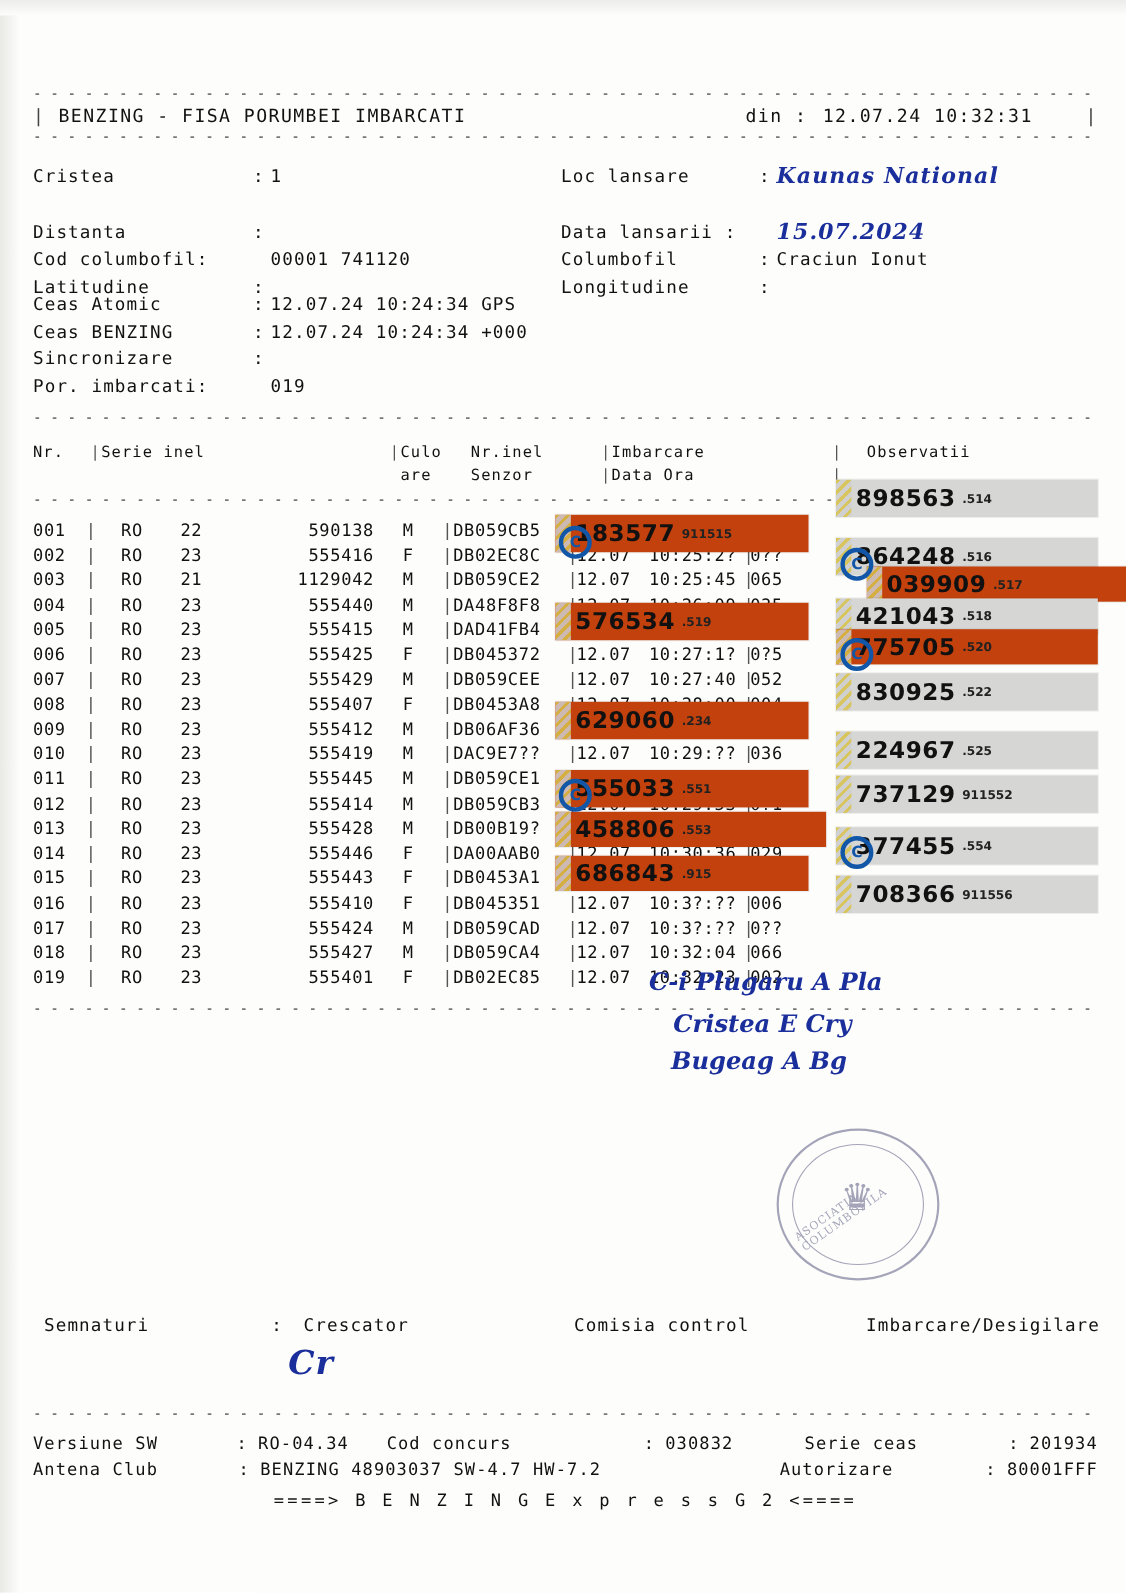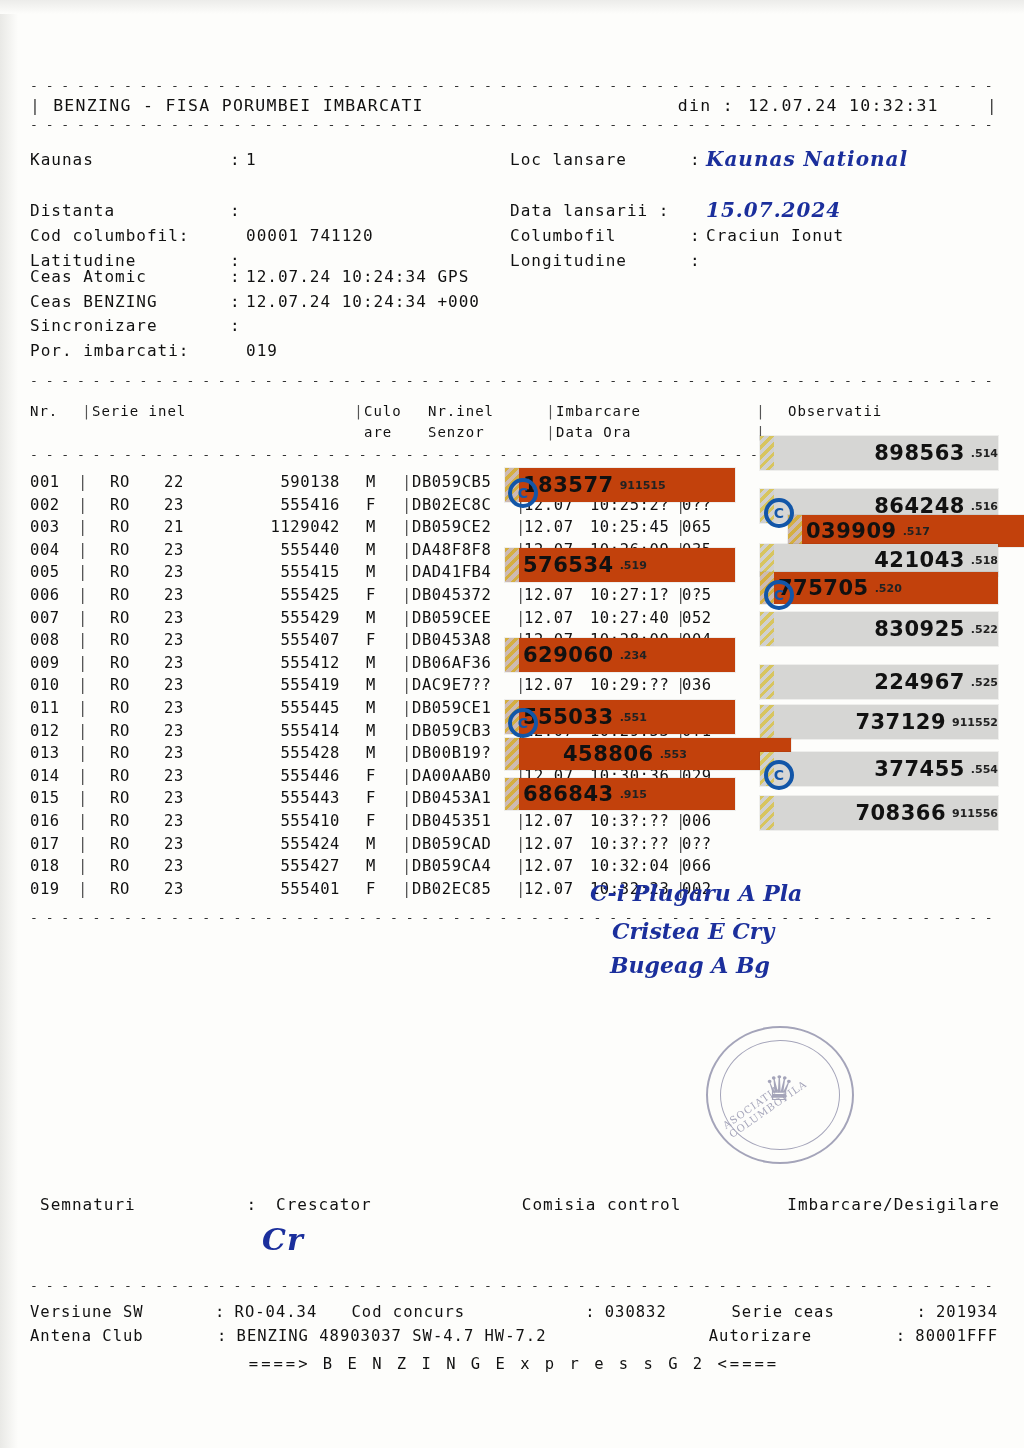--- a/index.html
+++ b/index.html
@@ -76,21 +76,21 @@
     background:#cfcfcf;
     color:#111;
     font-family:"DejaVu Sans", sans-serif;
     font-weight:700;
     display:flex;align-items:center;
     box-shadow:0 0 0 1px rgba(0,0,0,.06);
     overflow:hidden;
   }
   .sticker .num{font-size:21px;letter-spacing:0.5px;white-space:nowrap;}
   .sticker .sub{font-size:11px;margin-left:6px;color:#222;}
-  .sticker.light{background:#d6d6d4;justify-content:flex-end;}
+  .sticker.light{background:#d6d6d4;}
   .sticker.dark{background:#c2410c;}
   .sticker::before{
     content:"";position:absolute;left:0;top:0;bottom:0;width:14px;
     background:repeating-linear-gradient(135deg,#d8c24a 0 3px,#cfcfcf 3px 7px);
     opacity:.85;
   }
   .sticker .num{margin-left:18px;}
   .ring{
     position:absolute;width:22px;height:22px;border-radius:50%;
     border:4px solid #1256a8;color:#1256a8;font-weight:800;font-size:14px;
@@ -149,21 +149,21 @@
         <span class="din" style="margin-left:14px;">12.07.24 10:32:31</span>
         <span class="bar" style="margin-left:48px;">|</span>
       </div>
     </div>
 
     <div class="dashline">- - - - - - - - - - - - - - - - - - - - - - - - - - - - - - - - - - - - - - - - - - - - - - - - - - - - - - - - - - - - - - -</div>
 
     <div class="meta">
       <div class="left">
         <div class="kv">
-            <span class="k" style="width:200px">Kaunas</span>
+            <span class="k" style="width:200px">Cristea</span>
             <span class="sep">:</span>
             <span class="v">1</span>
           </div>
         <div class="kv" style="margin-top:26px;">
             <span class="k" style="width:200px">Distanta</span>
             <span class="sep">:</span>
             <span class="v"></span>
           </div>
         <div class="kv">
             <span class="k" style="width:200px">Cod columbofil:</span>
@@ -319,21 +319,21 @@
         <span class="sub">.525</span>
       </div>
       <div class="sticker dark" style="left: 505px; top: 700px; width: 230px; height: 34px;">
         <span class="num">555033</span>
         <span class="sub">.551</span>
       </div>
       <div class="sticker light" style="left: 760px; top: 705px; width: 238px; height: 34px;">
         <span class="num">737129</span>
         <span class="sub">911552</span>
       </div>
-      <div class="sticker dark" style="left: 505px; top: 738px; width: 246px; height: 32px; padding-left: 40px;">
+      <div class="sticker dark" style="left: 505px; top: 738px; width: 246px; height: 32px;">
         <span class="num">458806</span>
         <span class="sub">.553</span>
       </div>
       <div class="sticker light" style="left: 760px; top: 752px; width: 238px; height: 34px;">
         <span class="num">377455</span>
         <span class="sub">.554</span>
       </div>
       <div class="sticker dark" style="left: 505px; top: 778px; width: 230px; height: 32px;">
         <span class="num">686843</span>
         <span class="sub">.915</span>

